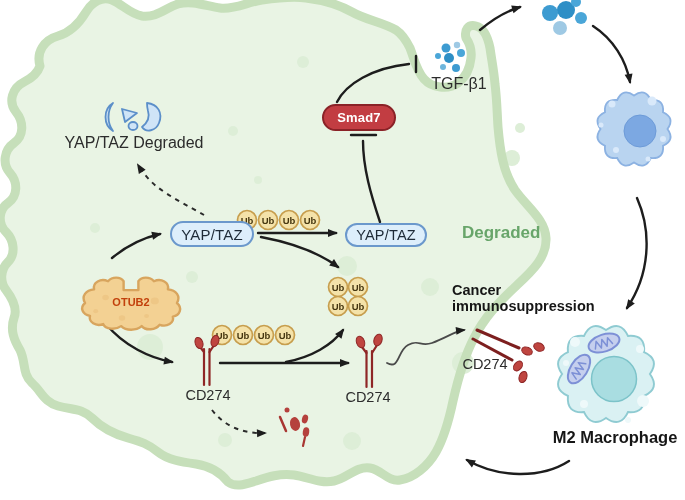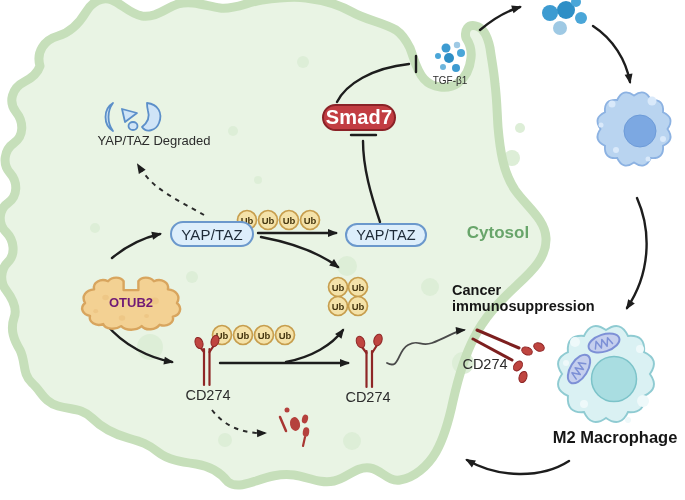--- a/index.html
+++ b/index.html
@@ -8,26 +8,26 @@
     font-family:"Liberation Sans", sans-serif;color:#2d2d2d;
   }
   #stage svg{position:absolute;left:0;top:0;}
   .lbl{position:absolute;text-align:center;line-height:1.12;color:#2c2c2c;}
   .pill{
     position:absolute;display:flex;align-items:center;justify-content:center;
     box-sizing:border-box;border-radius:14px;letter-spacing:.2px;
   }
   #yap1-pill{left:170px;top:221px;width:84px;height:26px;background:#ddeefb;border:2px solid #6b98cc;font-size:15px;color:#1e2b38;}
   #yap2-pill{left:345px;top:223px;width:82px;height:24px;background:#ddeefb;border:2px solid #6b98cc;font-size:14.5px;color:#1e2b38;}
-  #smad7-pill{left:322px;top:104px;width:74px;height:27px;background:#c23d42;border:2.5px solid #8a2227;font-size:20px;font-weight:600;color:#ffffff;}
-  #yap-degraded-label{left:84px;top:134px;width:140px;font-size:13px;}
+  #smad7-pill{left:322px;top:104px;width:74px;height:27px;background:#c23d42;border:2.5px solid #8a2227;font-size:13px;font-weight:600;color:#ffffff;}
+  #yap-degraded-label{left:64px;top:134px;width:140px;font-size:16px;}
   #cd274-degraded-label{left:230px;top:449px;width:120px;font-size:13.5px;}
-  #tgfb1-label{left:419px;top:75px;width:62px;font-size:10px;}
+  #tgfb1-label{left:428px;top:75px;width:62px;font-size:16px;}
   #cytosol-label{left:462px;top:223px;width:72px;font-size:17px;font-weight:bold;color:#68a56a;}
-  #otub2-label{left:96px;top:296px;width:70px;font-size:13px;font-weight:bold;color:#701a75;}
+  #otub2-label{left:96px;top:296px;width:70px;font-size:11px;font-weight:bold;color:#c2410c;}
   #cd274-1-label{left:183px;top:387px;width:50px;font-size:14.5px;}
   #cd274-2-label{left:343px;top:389px;width:50px;font-size:14.5px;}
   #cd274-3-label{left:459px;top:356px;width:52px;font-size:14.5px;}
   #cancer-immuno-label{left:452px;top:282px;width:146px;font-size:14.5px;font-weight:bold;text-align:left;line-height:16px;color:#161616;}
   #macrophage-label{left:584px;top:168px;width:102px;font-size:15.5px;font-weight:bold;color:#161616;}
   #m2-label{left:544px;top:428px;width:142px;font-size:16.5px;font-weight:bold;color:#161616;}
 </style>
 </head>
 <body>
 
@@ -269,21 +269,21 @@
 <div class="pill" id="yap1-pill">
       <span>YAP/TAZ</span>
     </div>
 <div class="pill" id="yap2-pill">
       <span>YAP/TAZ</span>
     </div>
 <div class="pill" id="smad7-pill">
       <span>Smad7</span>
     </div>
 <div class="lbl" id="tgfb1-label">TGF-β1</div>
-<div class="lbl" id="cytosol-label">Cytosol</div>
+<div class="lbl" id="cytosol-label">Degraded</div>
 <div class="lbl" id="otub2-label">OTUB2</div>
 <div class="lbl" id="cd274-1-label">CD274</div>
 <div class="lbl" id="cd274-2-label">CD274</div>
 <div class="lbl" id="cd274-3-label">CD274</div>
 <div class="lbl" id="cancer-immuno-label">Cancer immunosuppression</div>
 <div class="lbl" id="m2-label">M2 Macrophage</div>
 
 </div>
 
 </body></html>

